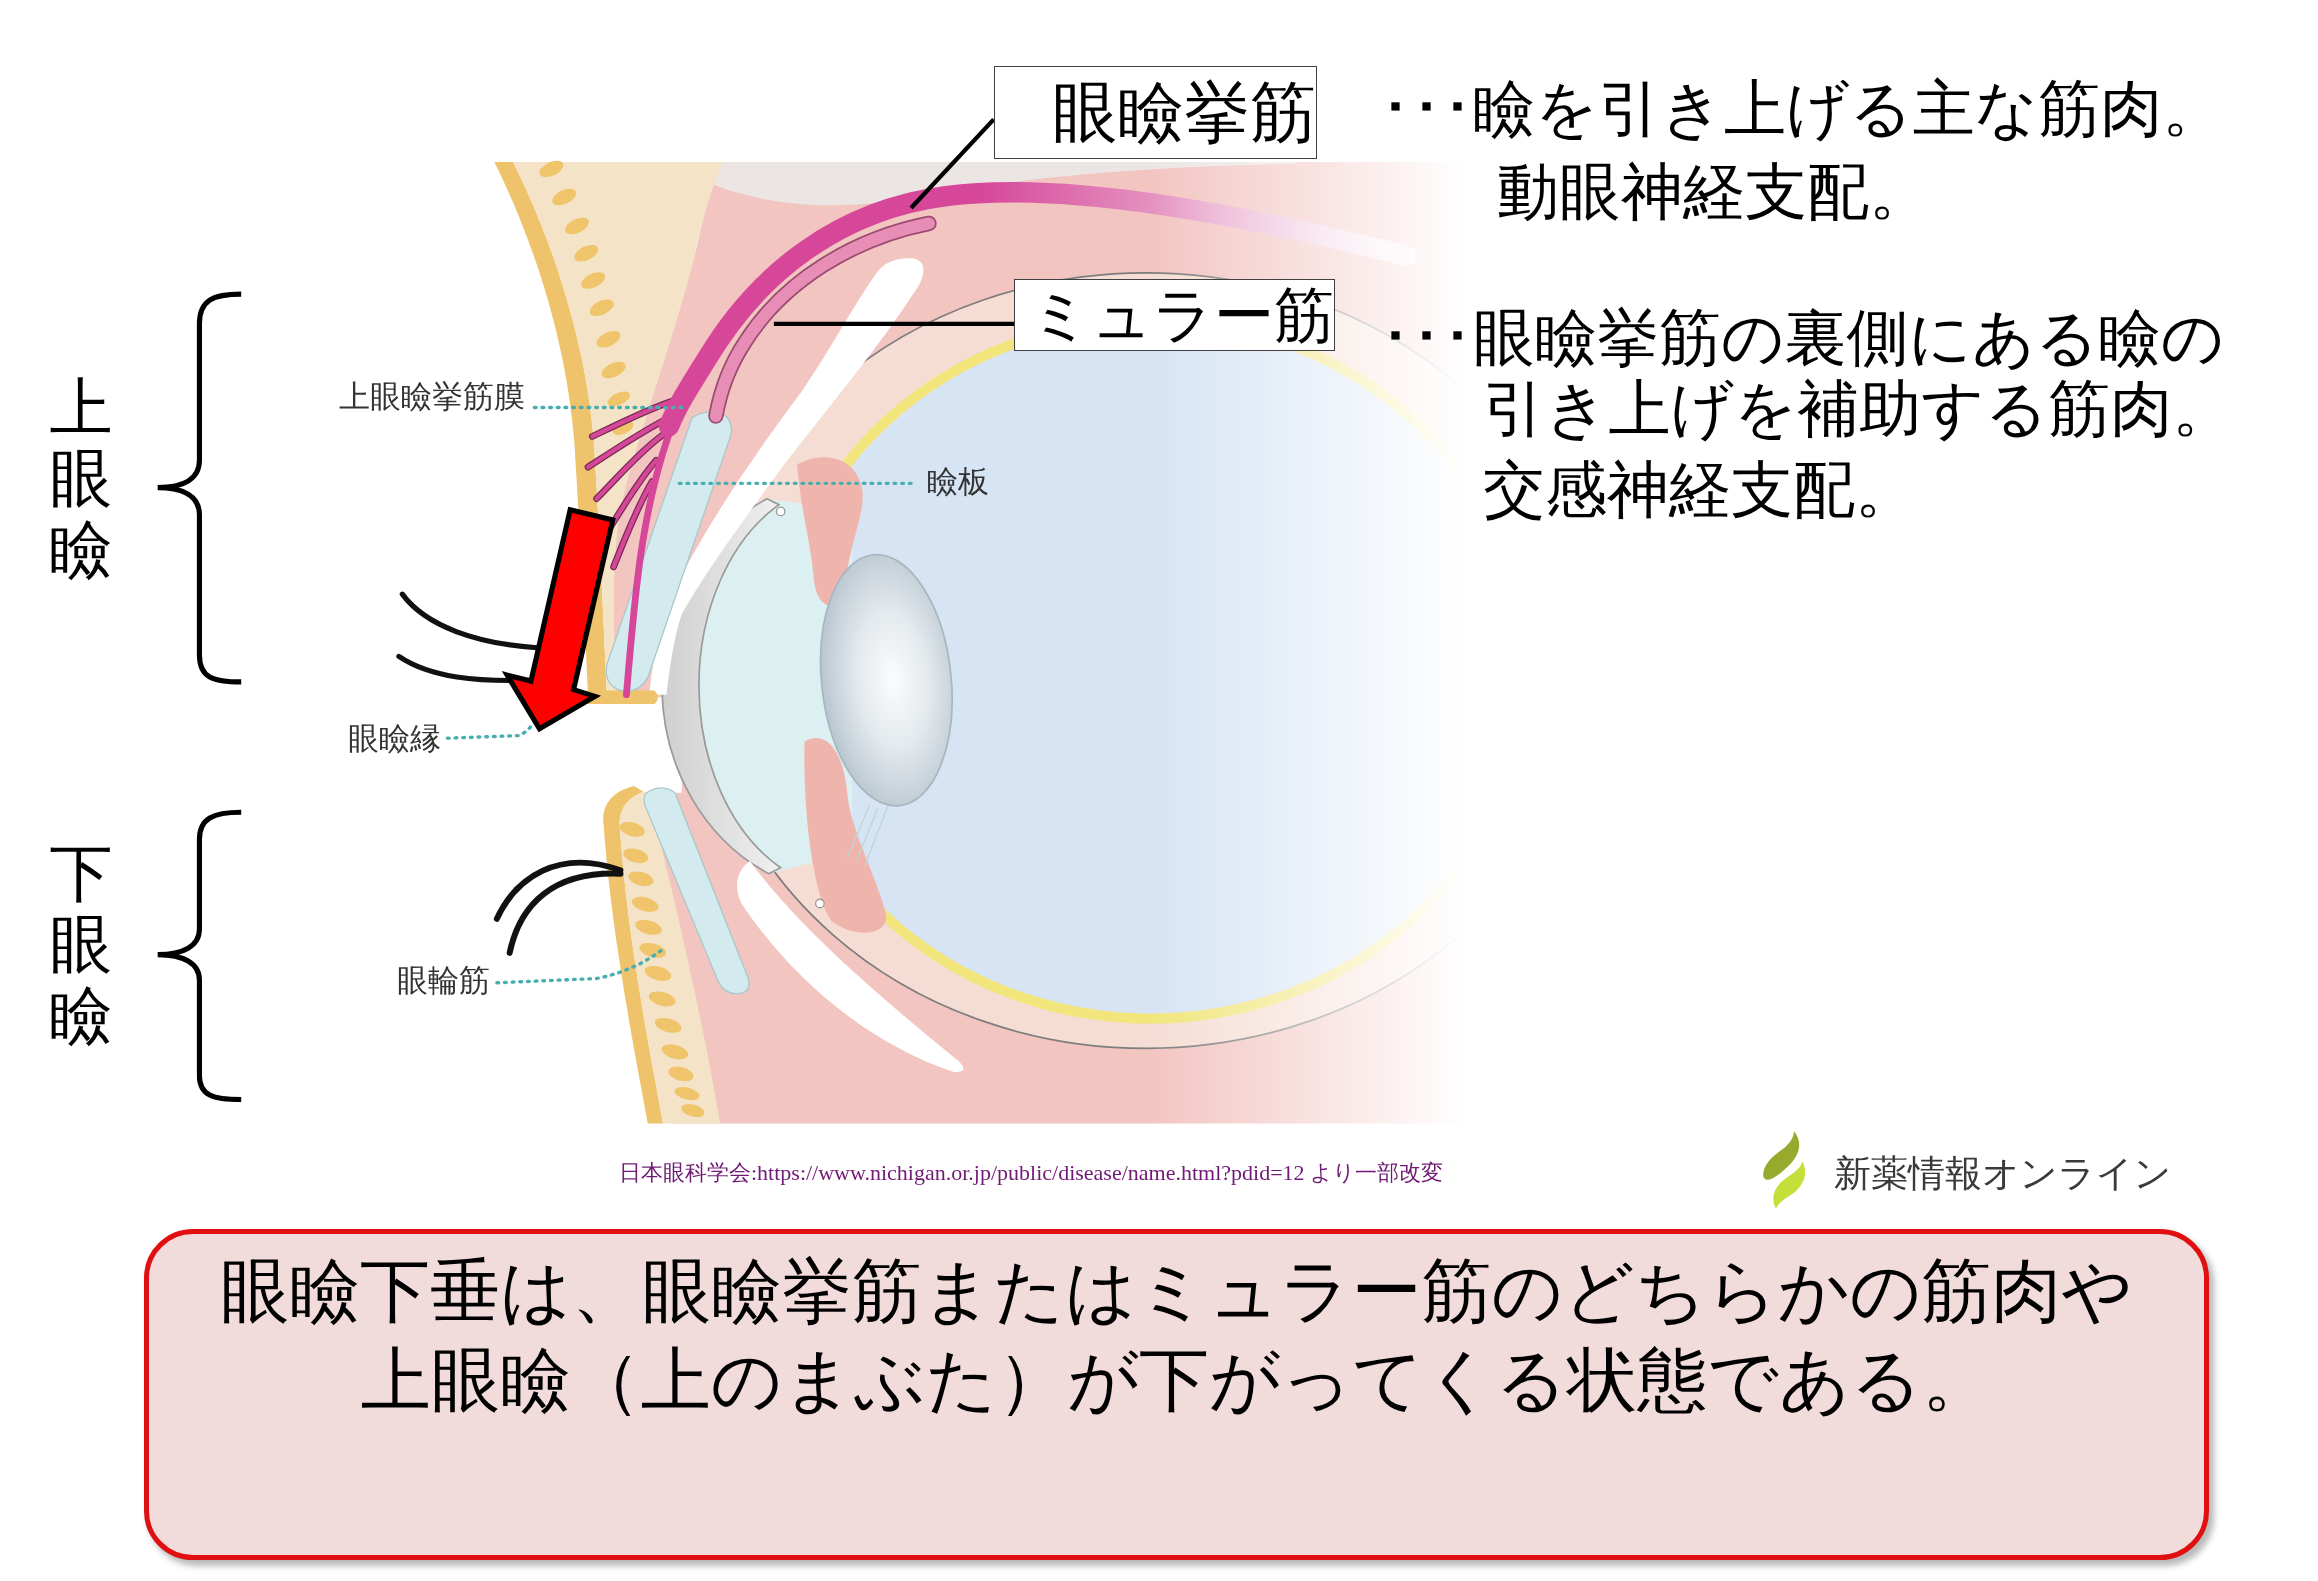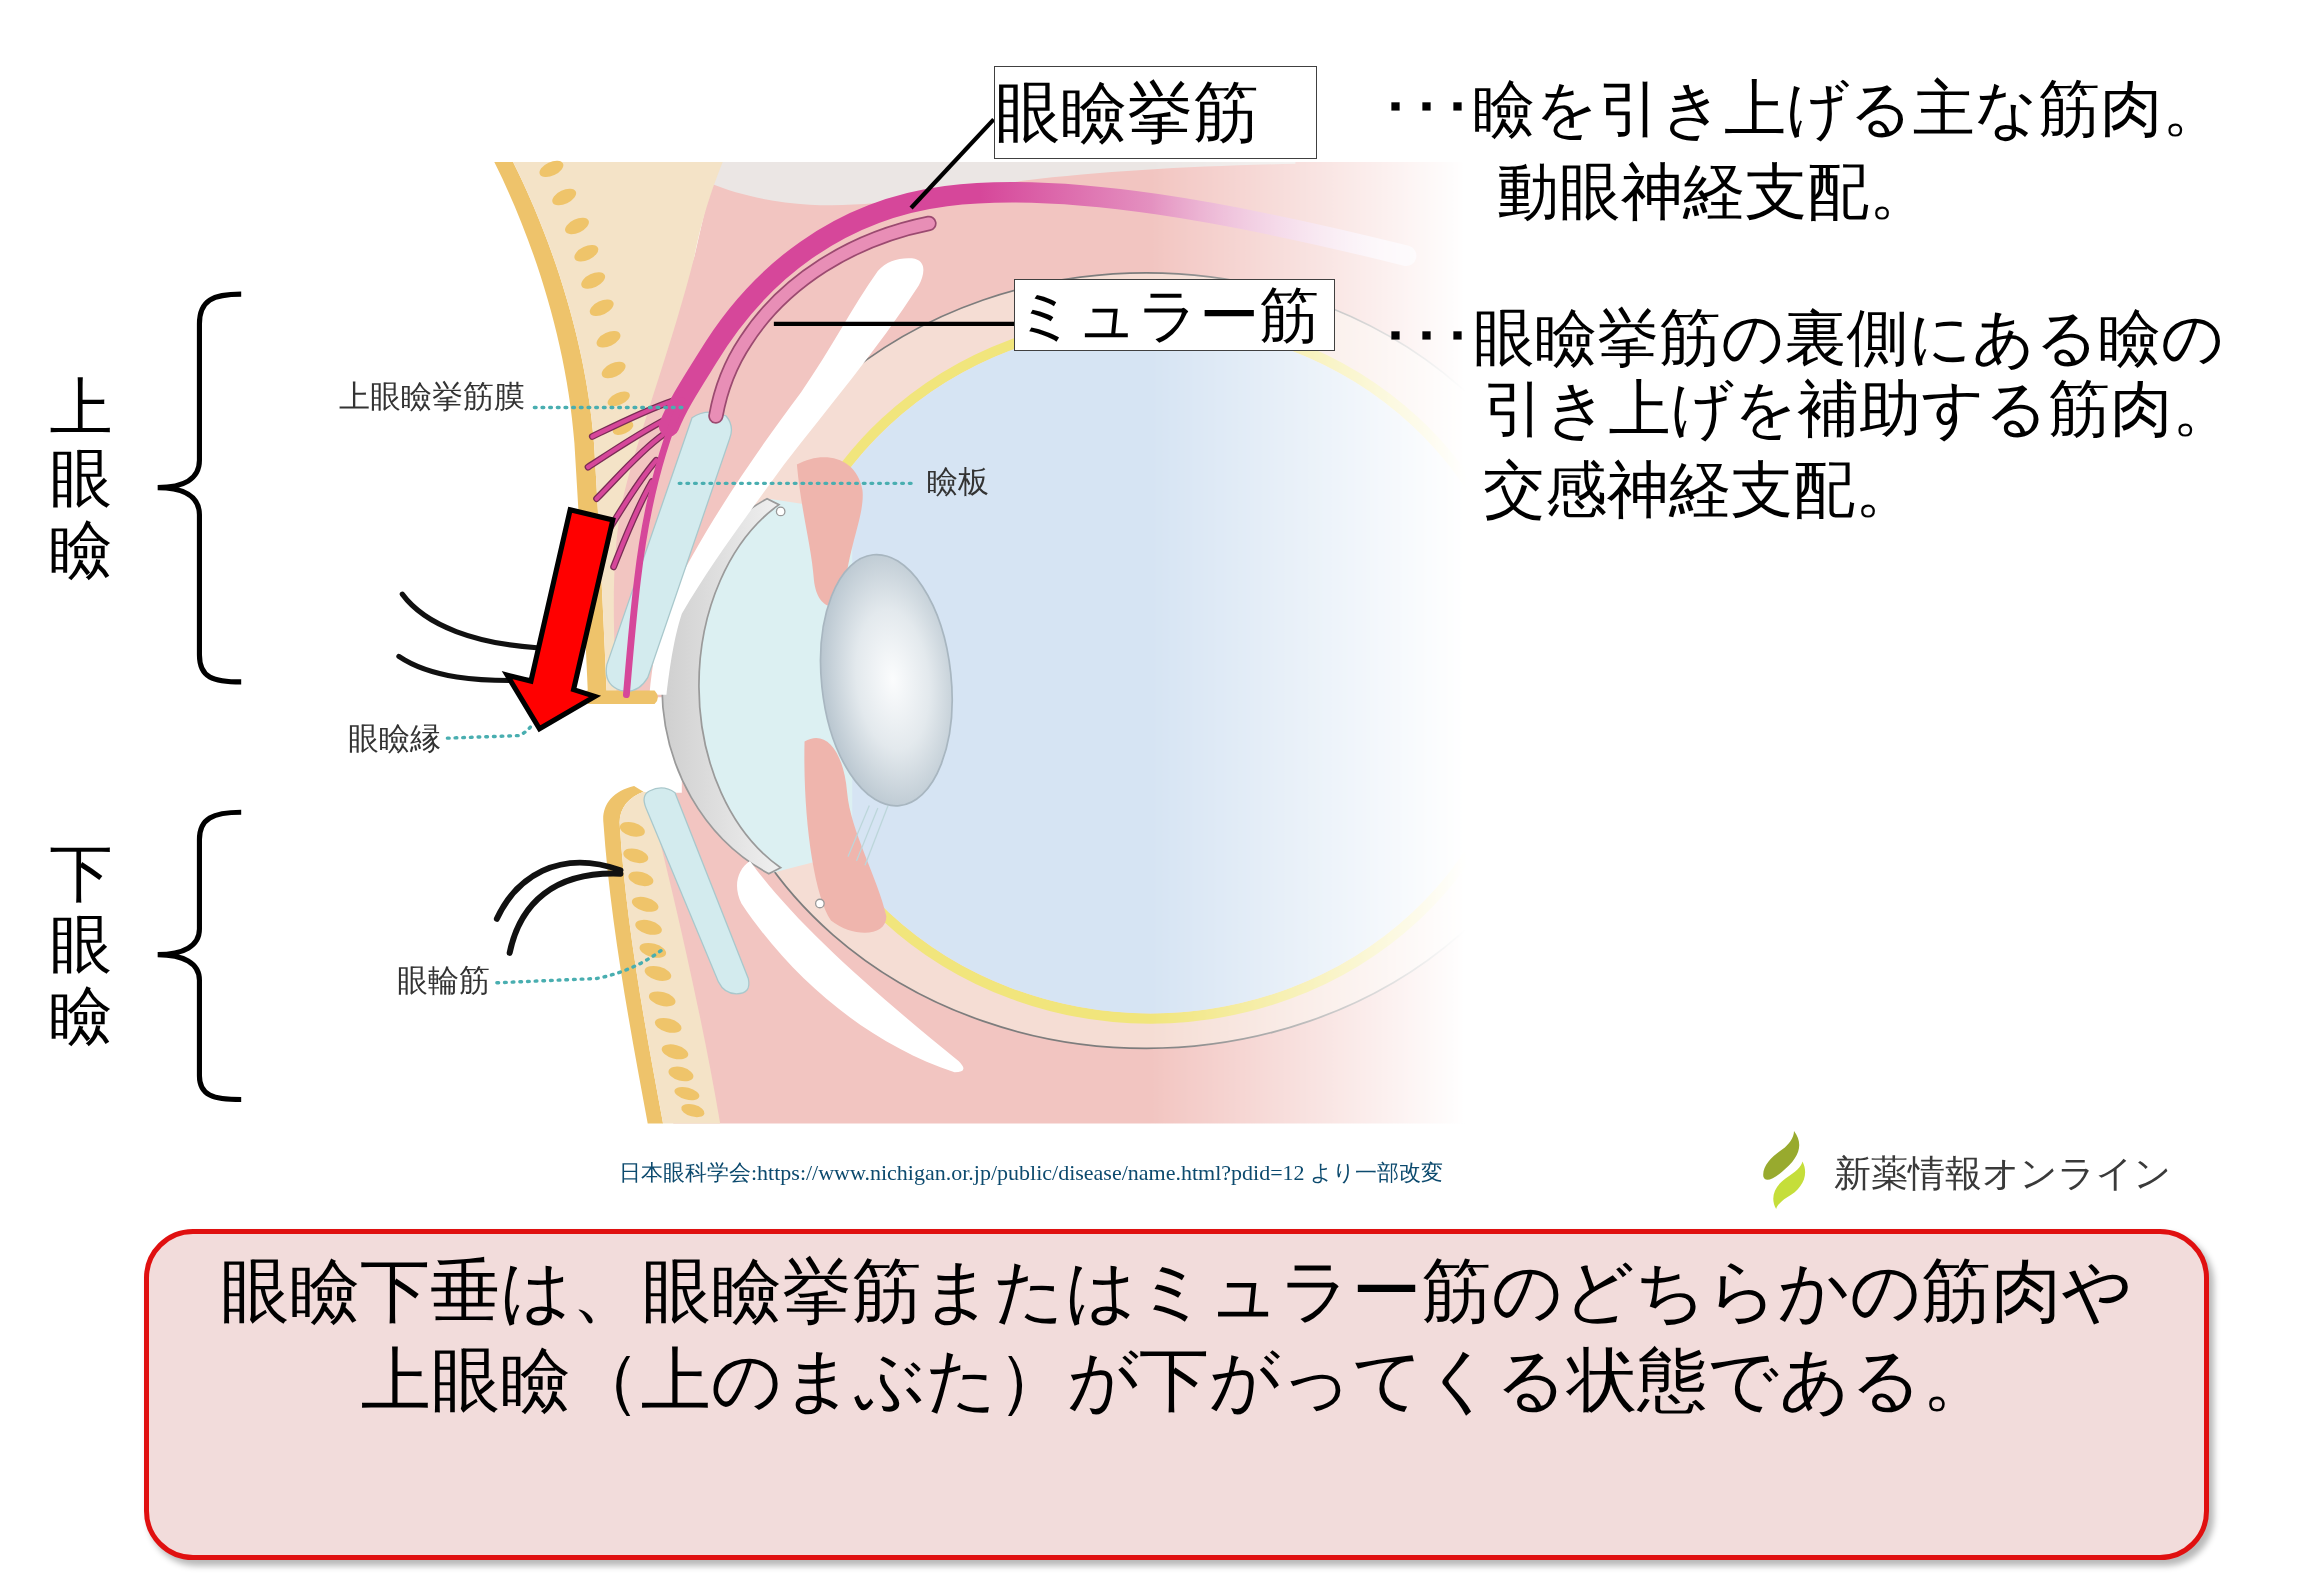--- a/index.html
+++ b/index.html
@@ -4,32 +4,32 @@
   <style>
     html, body { margin: 0; padding: 0; background: #ffffff; }
     body {
       width: 2319px; height: 1582px; position: relative; overflow: hidden;
       font-family: "DejaVu Sans", sans-serif; color: #000;
     }
     .diagram { position: absolute; left: 0; top: 0; z-index: 1; }
     .abs { position: absolute; white-space: nowrap; z-index: 2; line-height: 1; }
     .label-box {
       position: absolute; z-index: 3; box-sizing: border-box; background: #ffffff;
-      border: 1.7px solid #404040; display: flex; align-items: center; justify-content: flex-start;
+      border: 1.7px solid #404040; display: flex; align-items: center; justify-content: flex-end;
       white-space: nowrap; line-height: 1; color: #000;
     }
     #levator-box { left: 994px; top: 66px; width: 323px; height: 93px; font-size: 66px; }
     #muller-box  { left: 1014px; top: 279px; width: 321px; height: 72px; font-size: 60px; }
     .desc { font-size: 62px; color: #000; }
     .vlabel {
       position: absolute; z-index: 2; left: 48px; width: 66px; font-size: 63px; line-height: 71px;
       white-space: normal; word-break: break-all; text-align: center; color: #000;
     }
     .anat { font-size: 31px; color: #333333; }
-    .source { font-family: "Liberation Serif", serif; font-size: 22px; color: #0c4a6e; }
+    .source { font-family: "Liberation Serif", serif; font-size: 22px; color: #701a75; }
     .logo-icon { position: absolute; left: 1760px; top: 1129px; width: 51px; height: 82px; z-index: 2; }
     .logo-text { font-size: 37px; color: #3a3a3a; }
     .callout {
       position: absolute; z-index: 2; left: 144px; top: 1229px; width: 2065px; height: 331px;
       box-sizing: border-box; border: 5.1px solid #e01010; border-radius: 49px; background: #f2dcdb;
       box-shadow: 4.3px 5.1px 6px rgba(0,0,0,0.28); text-align: center; padding-top: 12.8px;
     }
     .callout-line { display: block; font-size: 70px; line-height: 89px; color: #000; white-space: nowrap; }
   </style>
 </head>

